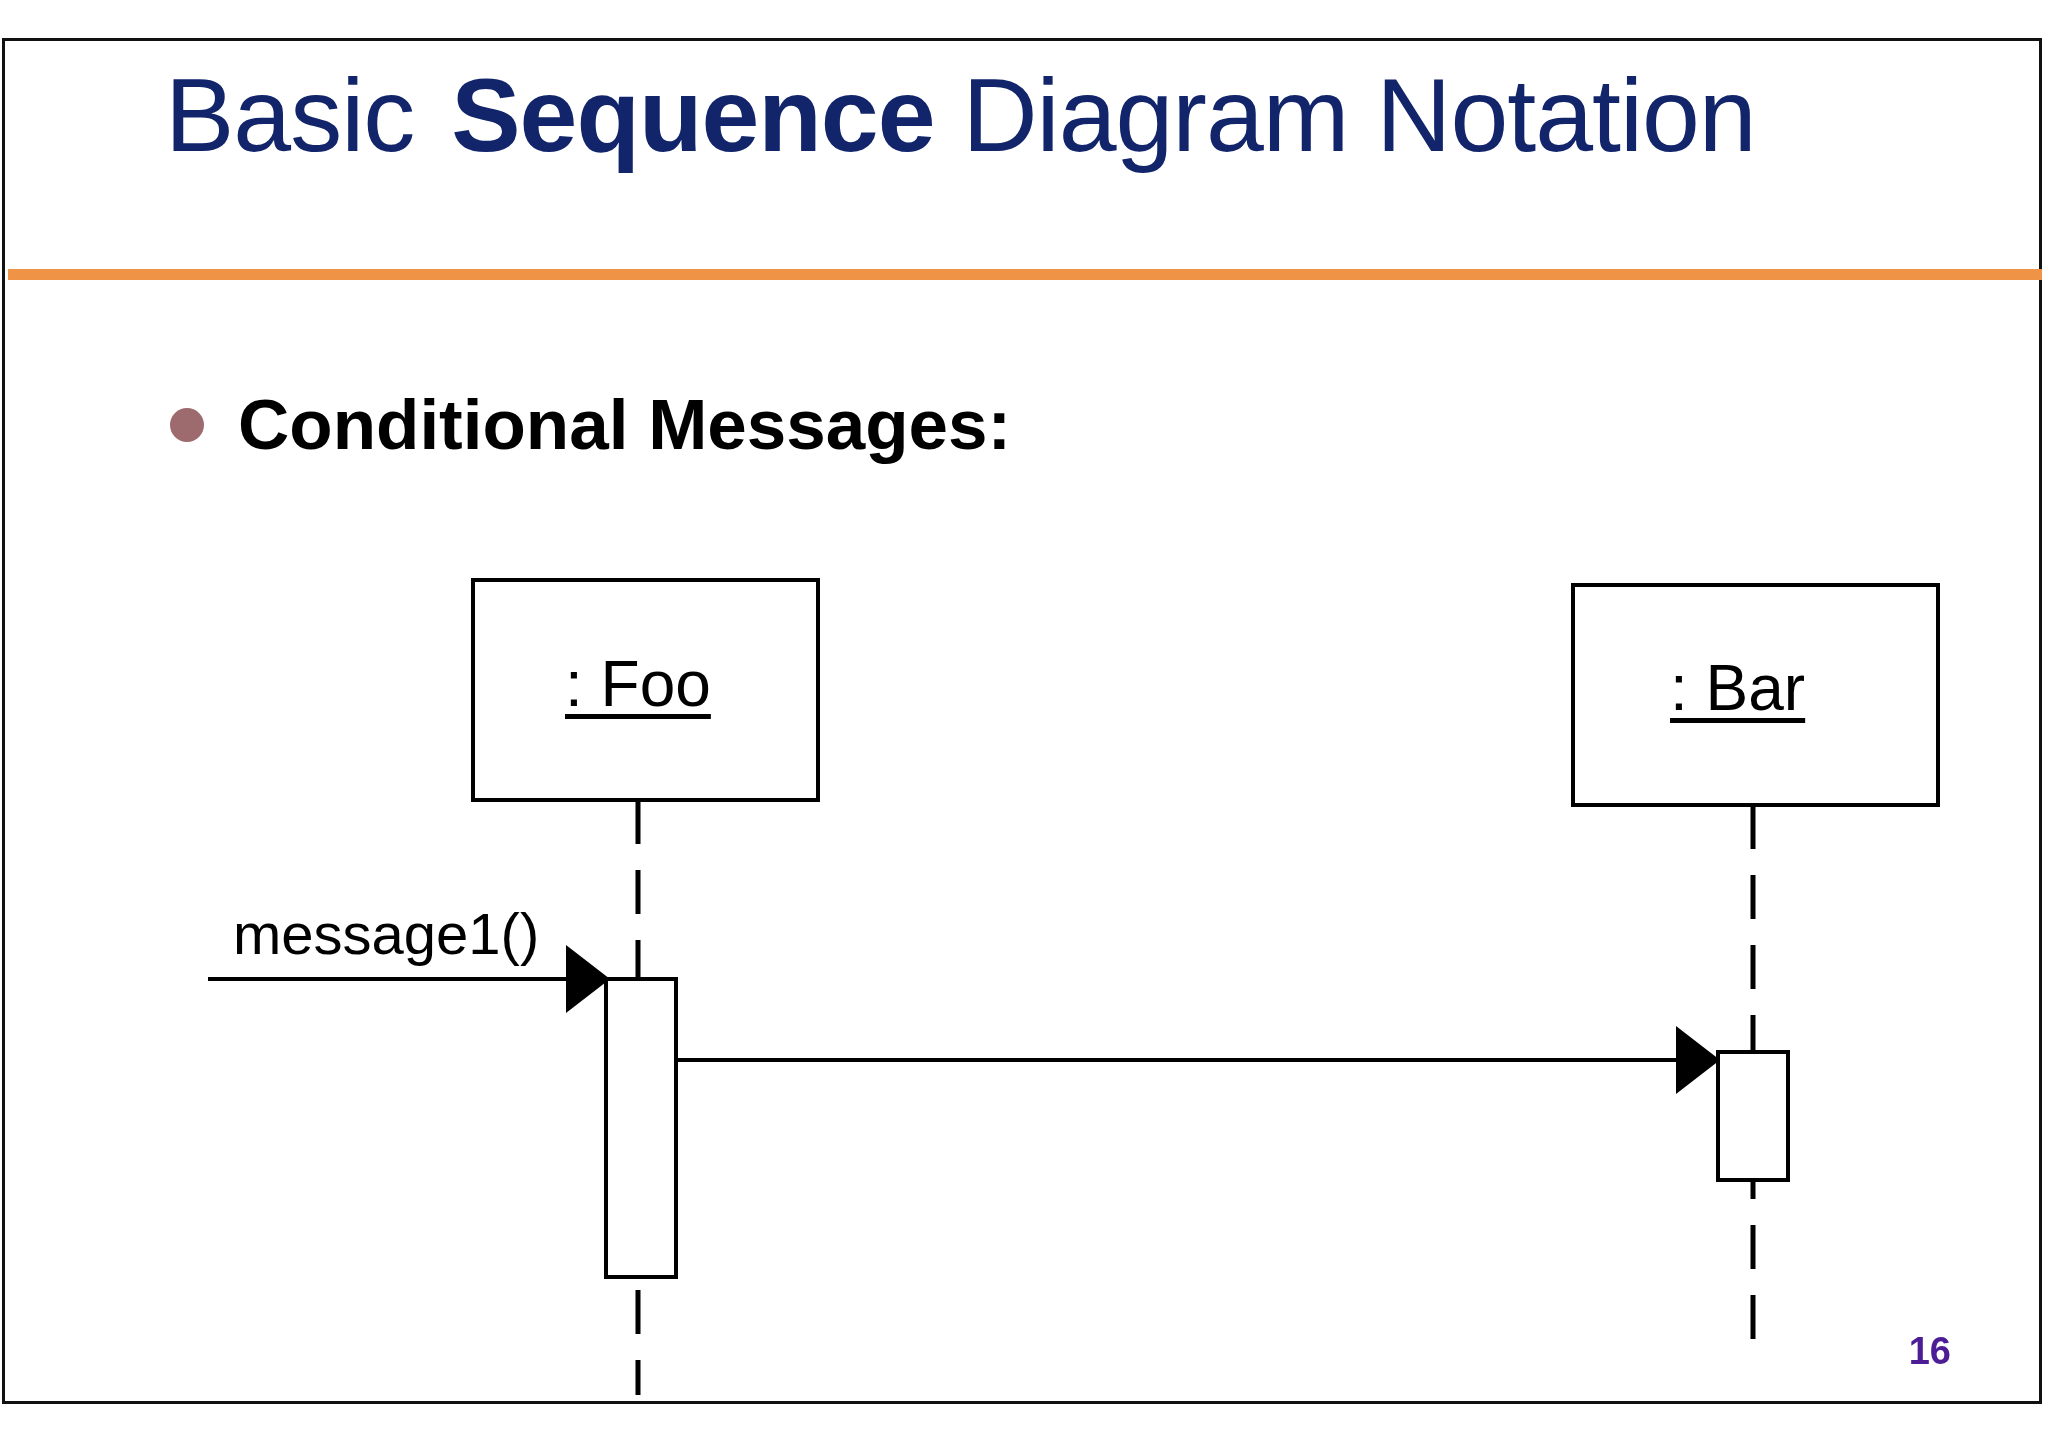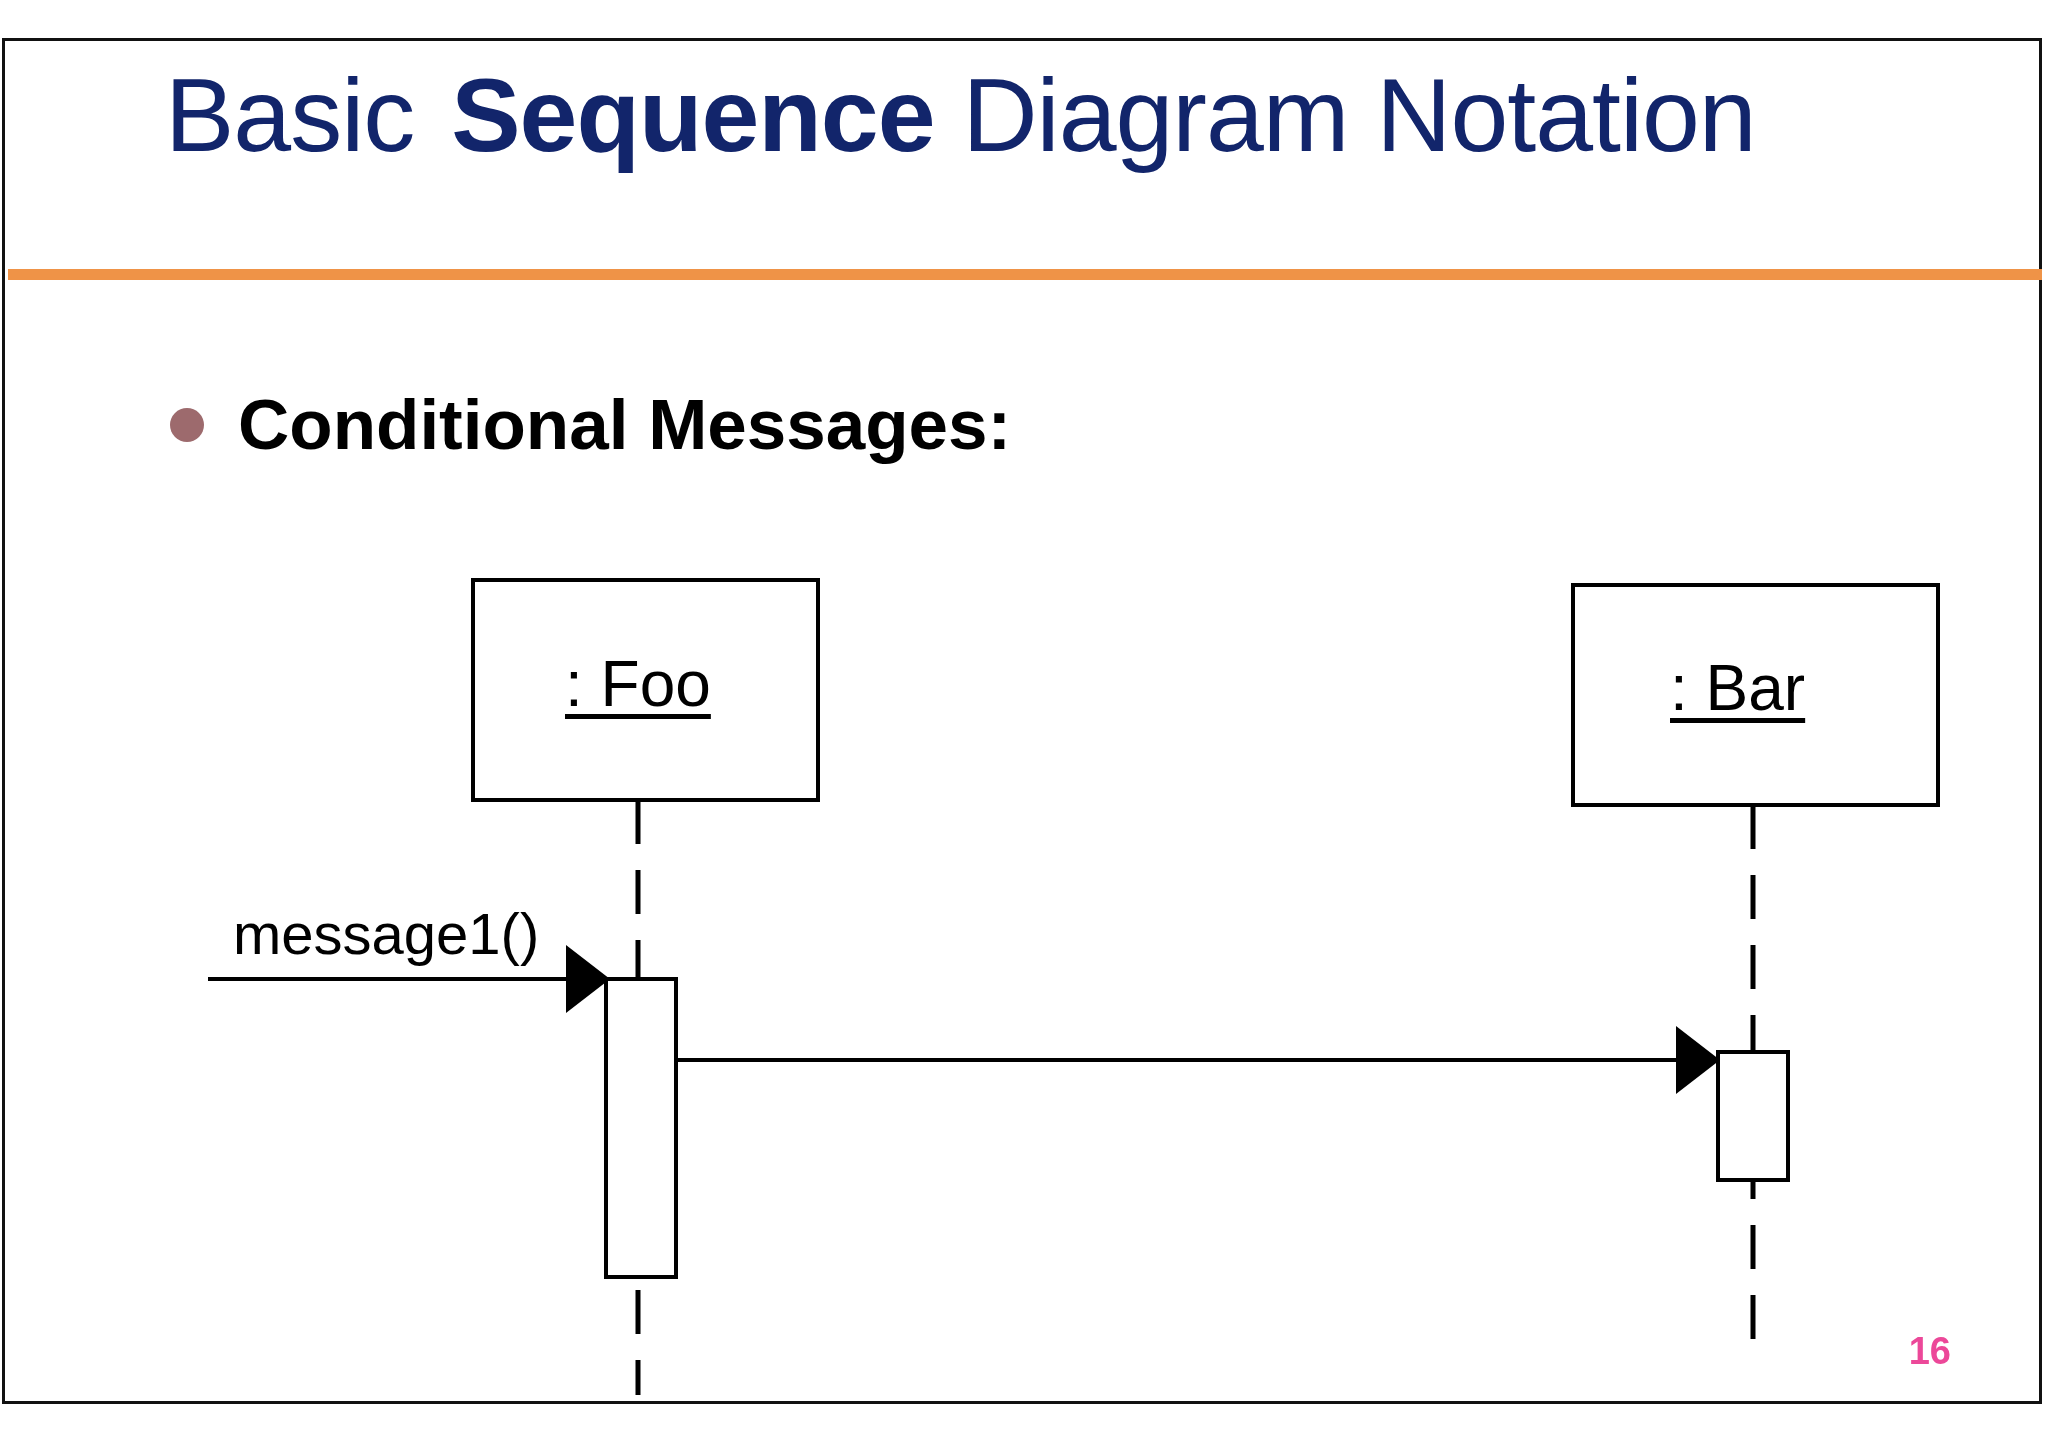--- a/index.html
+++ b/index.html
@@ -116,21 +116,21 @@
   }
   #message1-label { left: 228px; top: 858px; }
   #calculate-label { left: 828px; top: 912px; }
 
   #page-number {
     position: absolute;
     right: 88px;
     bottom: 28px;
     font-size: 38px;
     font-weight: bold;
-    color: #ec4899;
+    color: #4c1d95;
   }
 </style>
 </head>
 <body>
 
 <div id="slide">
 
   <div id="title-area">
     <div id="slide-title"><span>Basic </span><span class="bold-word">Sequence</span><span> Diagram Notation</span></div>
   </div>

